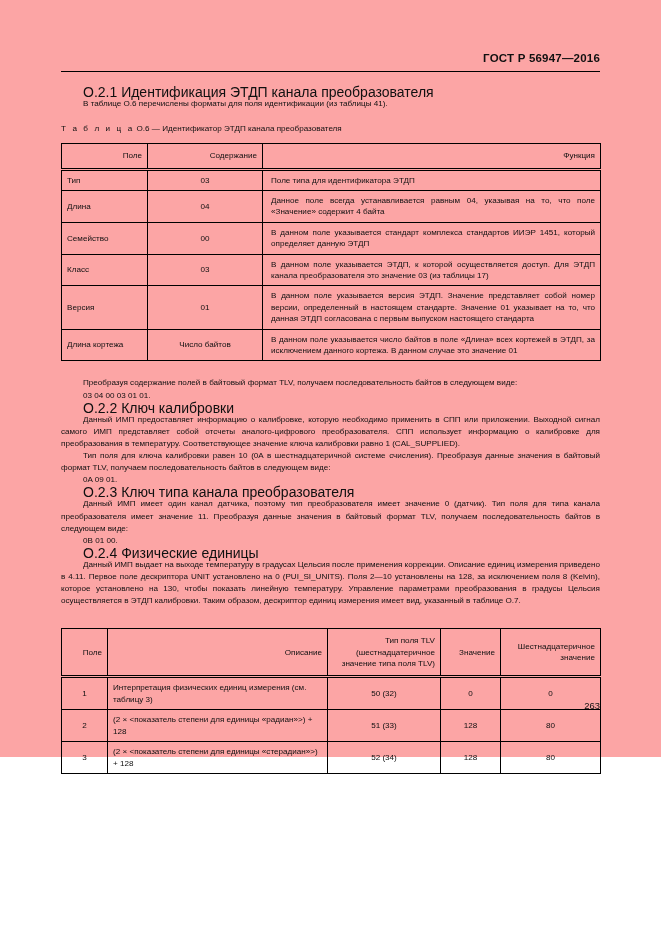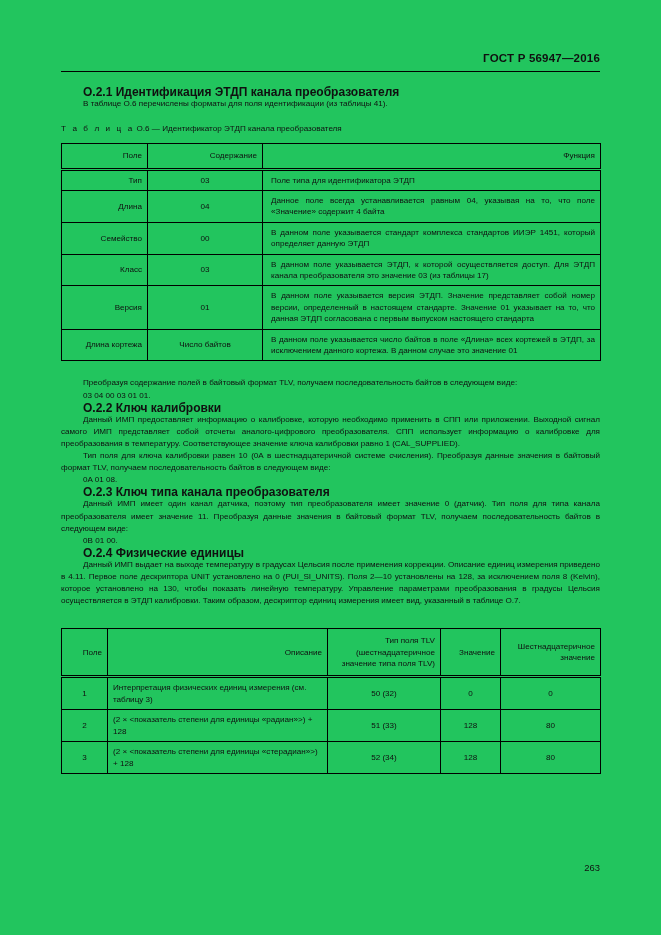--- a/index.html
+++ b/index.html
@@ -12,22 +12,22 @@
     height: 935px;
     position: relative;
     font-family: "Liberation Sans", sans-serif;
     color: #101010;
     overflow: hidden;
   }
   .page {
     position: absolute;
     left: 0; top: 0;
     width: 661px;
-    height: 935px;
-    background: #22c55e;
+    height: 757px;
+    background: #fca5a5;
   }
 
   
   .runhead {
     position: absolute;
     top: 52px;
     right: 61px;
     font-size: 11.5px;
     font-weight: bold;
     letter-spacing: 0.2px;
@@ -54,23 +54,23 @@
     margin: 0;
     font-size: 8.1px;
     line-height: 12.1px;
     text-align: justify;
     -webkit-hyphens: manual;
     hyphens: manual;
   }
   .indent { text-indent: 22px; }
   .h4 {
     margin: 0;
-    font-size: 12px;
+    font-size: 14px;
     line-height: 12.1px;
-    font-weight: bold;
+    font-weight: normal;
     text-indent: 22px;
   }
   .code { text-indent: 22px; }
 
   .caption {
     font-size: 8.1px;
     line-height: 12px;
     margin: 0;
   }
   .caption .sp {
@@ -95,37 +95,37 @@
     font-weight: normal;
     line-height: 11.4px;
   }
   table.gost thead th {
     text-align: right;
     padding-top: 6px;
     padding-bottom: 6px;
     border-bottom: 3px double #000;
   }
 
-  .t6 td.fld { text-align: right; margin-top: 35px; }
+  .t6 td.fld { text-align: left; margin-top: 35px; }
   .t6 td.cnt { text-align: center; }
   .t6 td.fun { text-align: justify; padding-left: 8px; }
 
   .t7 td.num { text-align: center; }
   .t7 td.desc { text-align: left; }
   .t7 td.tlv { text-align: center; }
   .t7 td.val { text-align: center; }
   .t7 td.hex { text-align: center; }
 
   .tblwrap { position: relative; }
 
   
   .folio {
     position: absolute;
     right: 61px;
-    bottom: 62px;
+    bottom: 46px;
     font-size: 9.4px;
   }
 </style>
 </head>
 <body>
 
 <div class="page">
 
   <div class="runhead">ГОСТ Р 56947—2016</div>
   <div class="runrule"></div>
@@ -194,21 +194,21 @@
     </div>
 
     <div class="gap-l"></div>
 
     <p class="indent">Преобразуя содержание полей в байтовый формат TLV, получаем последовательность байтов в следующем виде:</p>
     <p class="code">03 04 00 03 01 01.</p>
 
     <div class="h4">О.2.2 Ключ калибровки</div>
     <p class="indent">Данный ИМП предоставляет информацию о калибровке, которую необходимо применить в СПП или приложении. Выходной сигнал самого ИМП представляет собой отсчеты аналого-цифрового преобразователя. СПП использует информацию о калибровке для преобразования в температуру. Соответствующее значение ключа калибровки равно 1 (CAL_SUPPLIED).</p>
     <p class="indent">Тип поля для ключа калибровки равен 10 (0A в шестнадцатеричной системе счисления). Преобразуя данные значения в байтовый формат TLV, получаем последовательность байтов в следующем виде:</p>
-    <p class="code">0A 01 08.</p>
+    <p class="code">0A 09 01.</p>
 
     <div class="h4">О.2.3 Ключ типа канала преобразователя</div>
     <p class="indent">Данный ИМП имеет один канал датчика, поэтому тип преобразователя имеет значение 0 (датчик). Тип поля для типа канала преобразователя имеет значение 11. Преобразуя данные значения в байтовый формат TLV, получаем последовательность байтов в следующем виде:</p>
     <p class="code">0B 01 00.</p>
 
     <div class="h4">О.2.4 Физические единицы</div>
     <p class="indent">Данный ИМП выдает на выходе температуру в градусах Цельсия после применения коррекции. Описание единиц измерения приведено в 4.11. Первое поле дескриптора UNIT установлено на 0 (PUI_SI_UNITS). Поля 2—10 установлены на 128, за исключением поля 8 (Kelvin), которое установлено на 130, чтобы показать линейную температуру. Управление параметрами преобразования в градусы Цельсия осуществляется в ЭТДП калибровки. Таким образом, дескриптор единиц измерения имеет вид, указанный в таблице О.7.</p>
 
     <div class="gap-m"></div>
 

